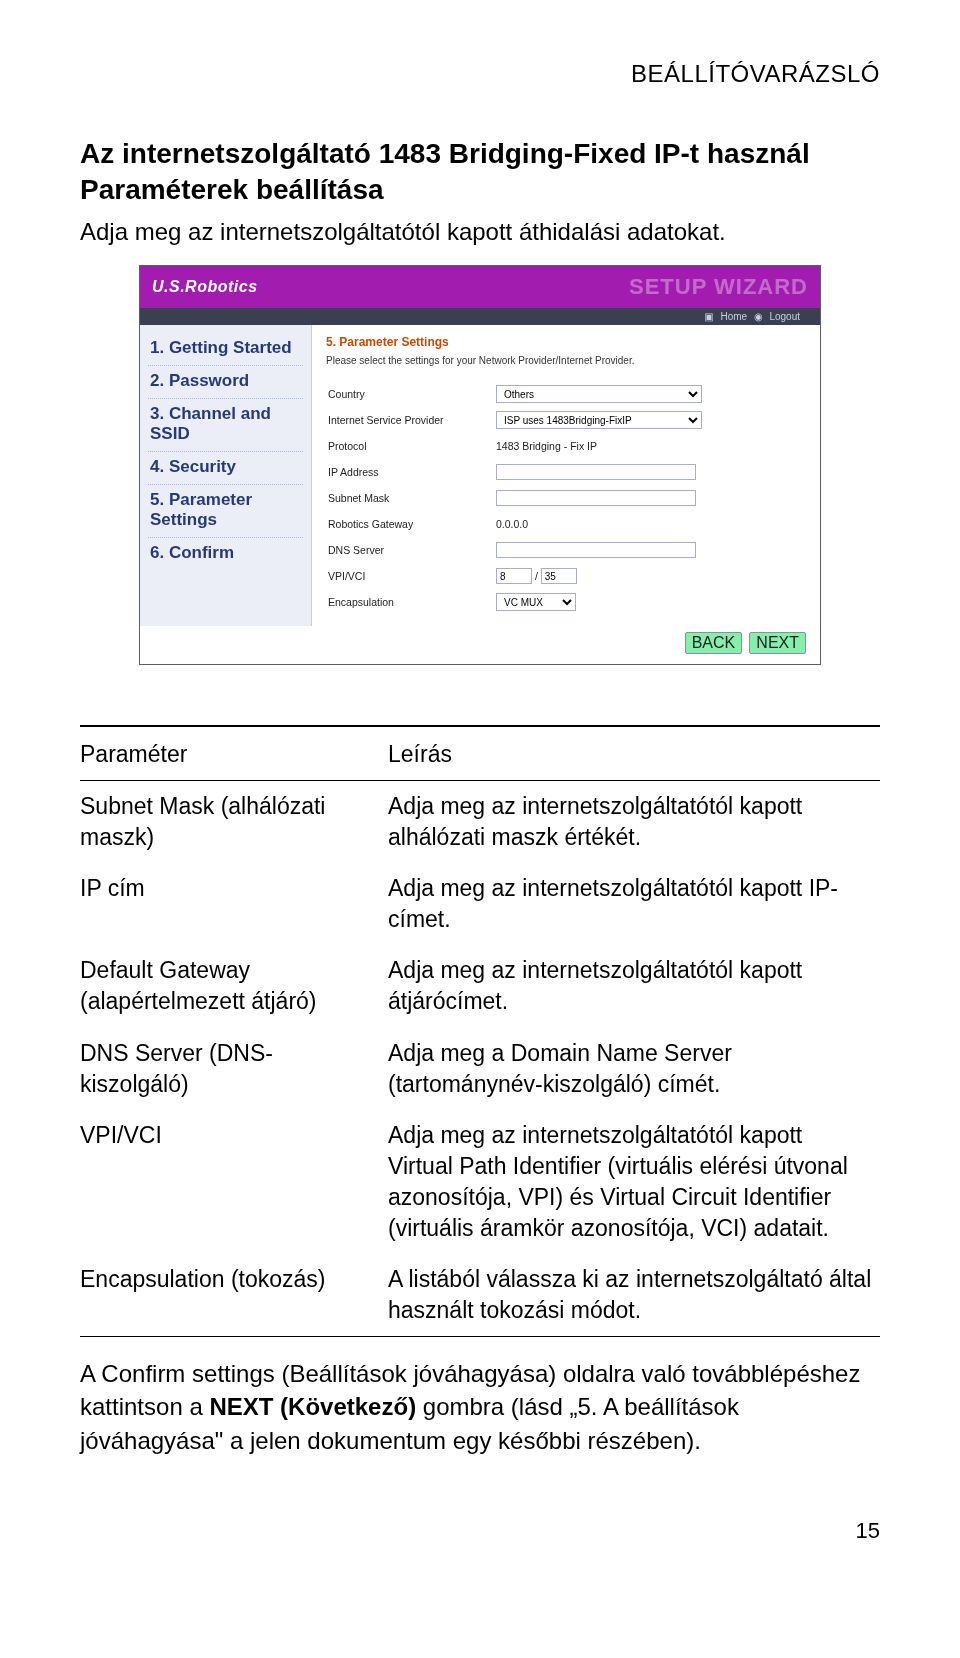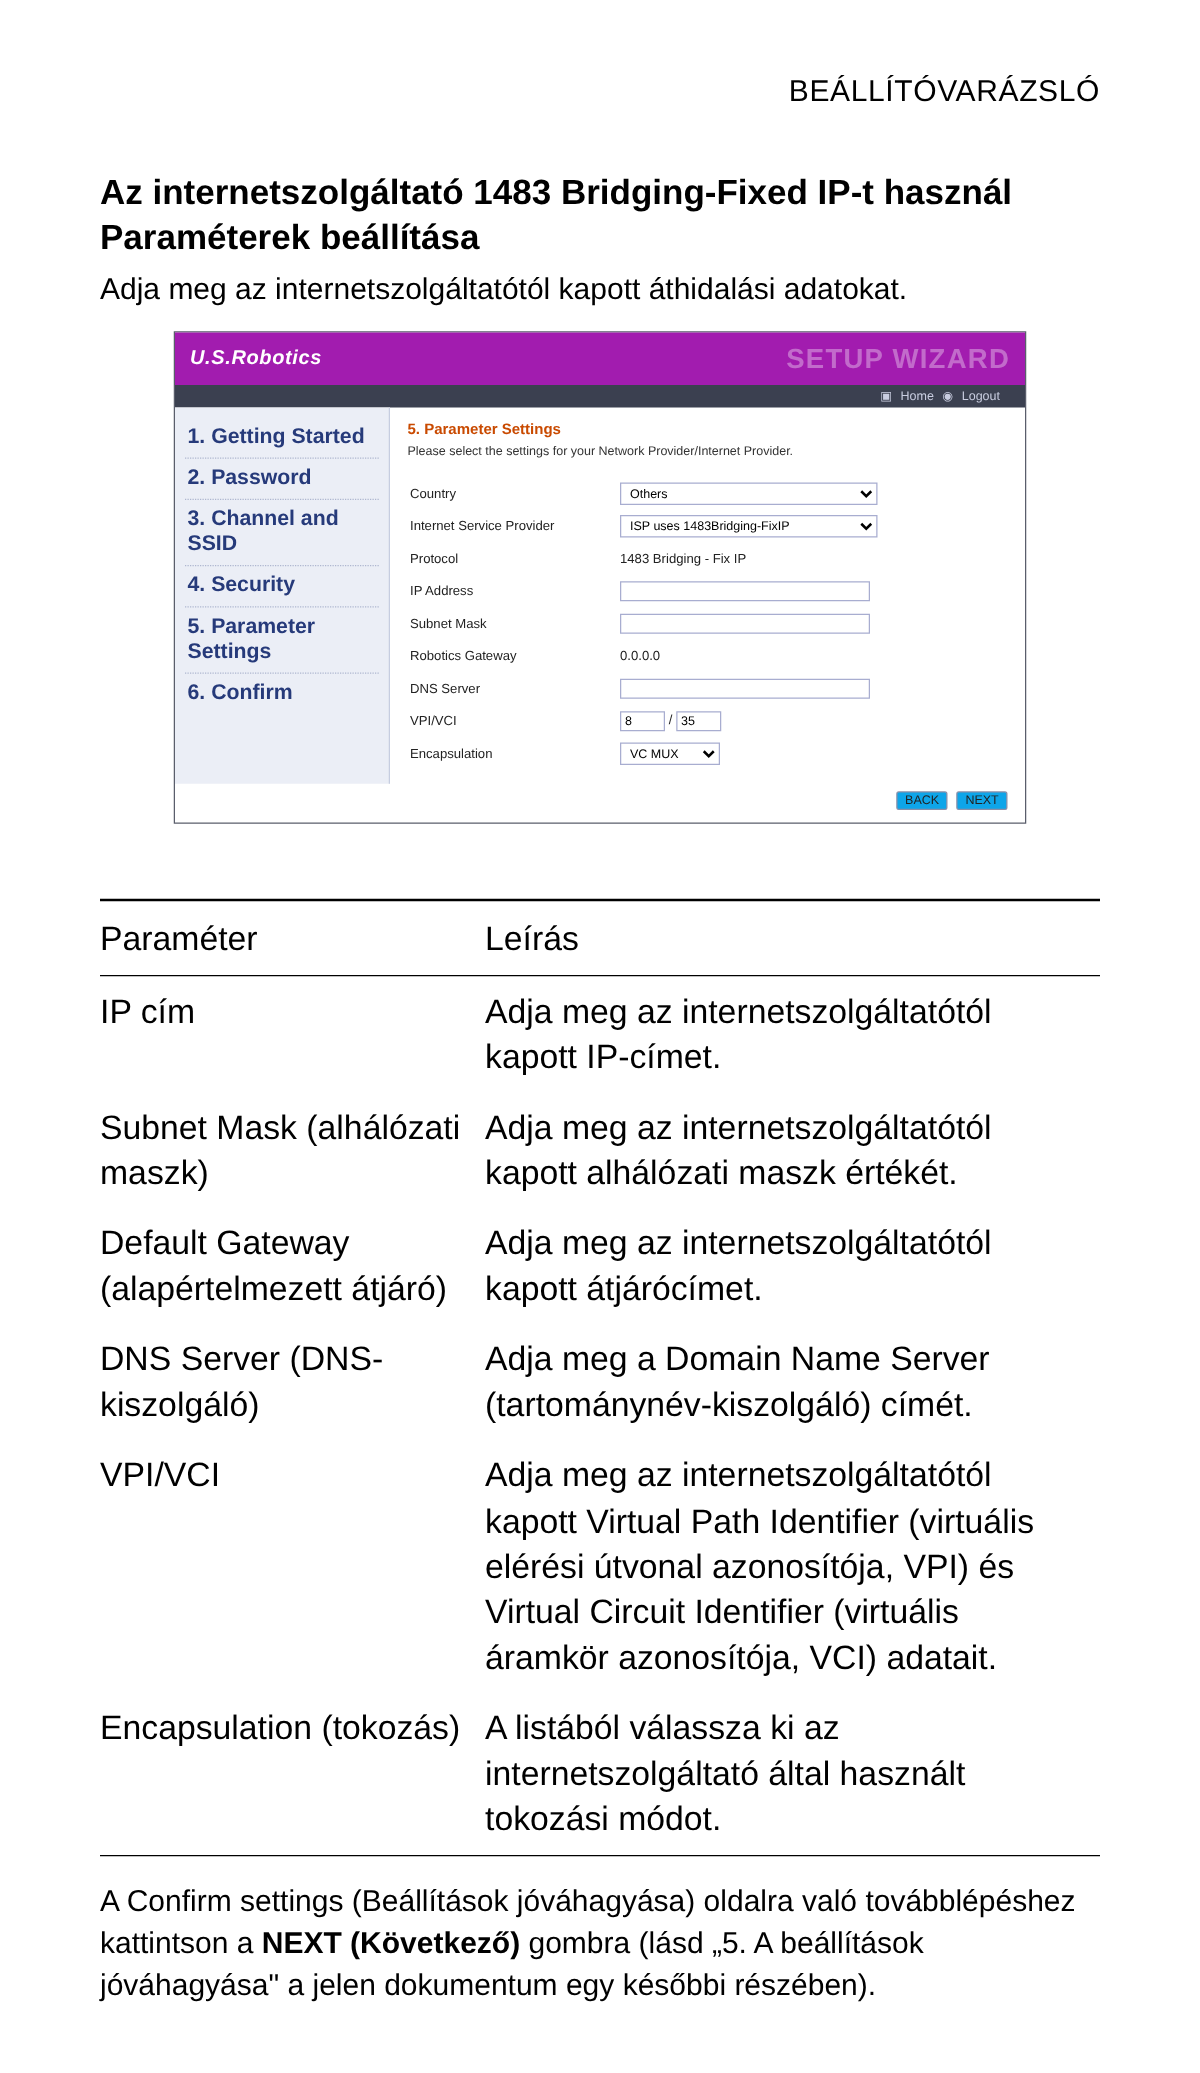--- a/index.html
+++ b/index.html
@@ -126,35 +126,35 @@
   .inp.small { width: 36px; text-align: left; }
   .sel.wide { width: 206px; height: 18px; }
   .sel.small { width: 80px; height: 18px; }
   .shot-buttons {
     text-align: right;
     padding: 6px 14px 10px;
   }
   .btn {
     display: inline-block;
     border: 1px solid #8a8fa8;
-    background: #0ea5e9;
-    font-size: 10px;
+    background: #86efac;
+    font-size: 16px;
     padding: 1px 6px;
     margin-left: 4px;
     border-radius: 2px;
     color: #222;
   }
 
   
   hr.dbl-top { border: none; border-top: 2px solid #000; margin: 0 0 2px 0; }
   hr.thin { border: none; border-top: 1px solid #000; margin: 0; }
   .param-table {
     width: 100%;
     border-collapse: collapse;
-    font-size: 27px;
+    font-size: 23px;
   }
   .param-table td {
     padding: 10px 8px 10px 0;
     vertical-align: top;
     line-height: 1.35;
   }
   .param-table td:first-child { width: 300px; }
   .param-head td { font-weight: normal; }
   .after-text {
     font-size: 24px;
@@ -260,26 +260,26 @@
         <tr class="param-head">
       <td>Paraméter</td>
       <td>Leírás</td>
     </tr>
     <tr>
           <td colspan="2" style="padding:0">
             <hr class="thin">
           </td>
         </tr>
     <tr>
+          <td>Subnet Mask (alhálózati maszk)</td>
+          <td>Adja meg az internetszolgáltatótól kapott alhálózati maszk értékét.</td>
+        </tr>
+    <tr>
           <td>IP cím</td>
           <td>Adja meg az internetszolgáltatótól kapott IP-címet.</td>
-        </tr>
-    <tr>
-          <td>Subnet Mask (alhálózati maszk)</td>
-          <td>Adja meg az internetszolgáltatótól kapott alhálózati maszk értékét.</td>
         </tr>
     <tr>
           <td>Default Gateway (alapértelmezett átjáró)</td>
           <td>Adja meg az internetszolgáltatótól kapott átjárócímet.</td>
         </tr>
     <tr>
           <td>DNS Server (DNS-kiszolgáló)</td>
           <td>Adja meg a Domain Name Server (tartománynév-kiszolgáló) címét.</td>
         </tr>
     <tr>

